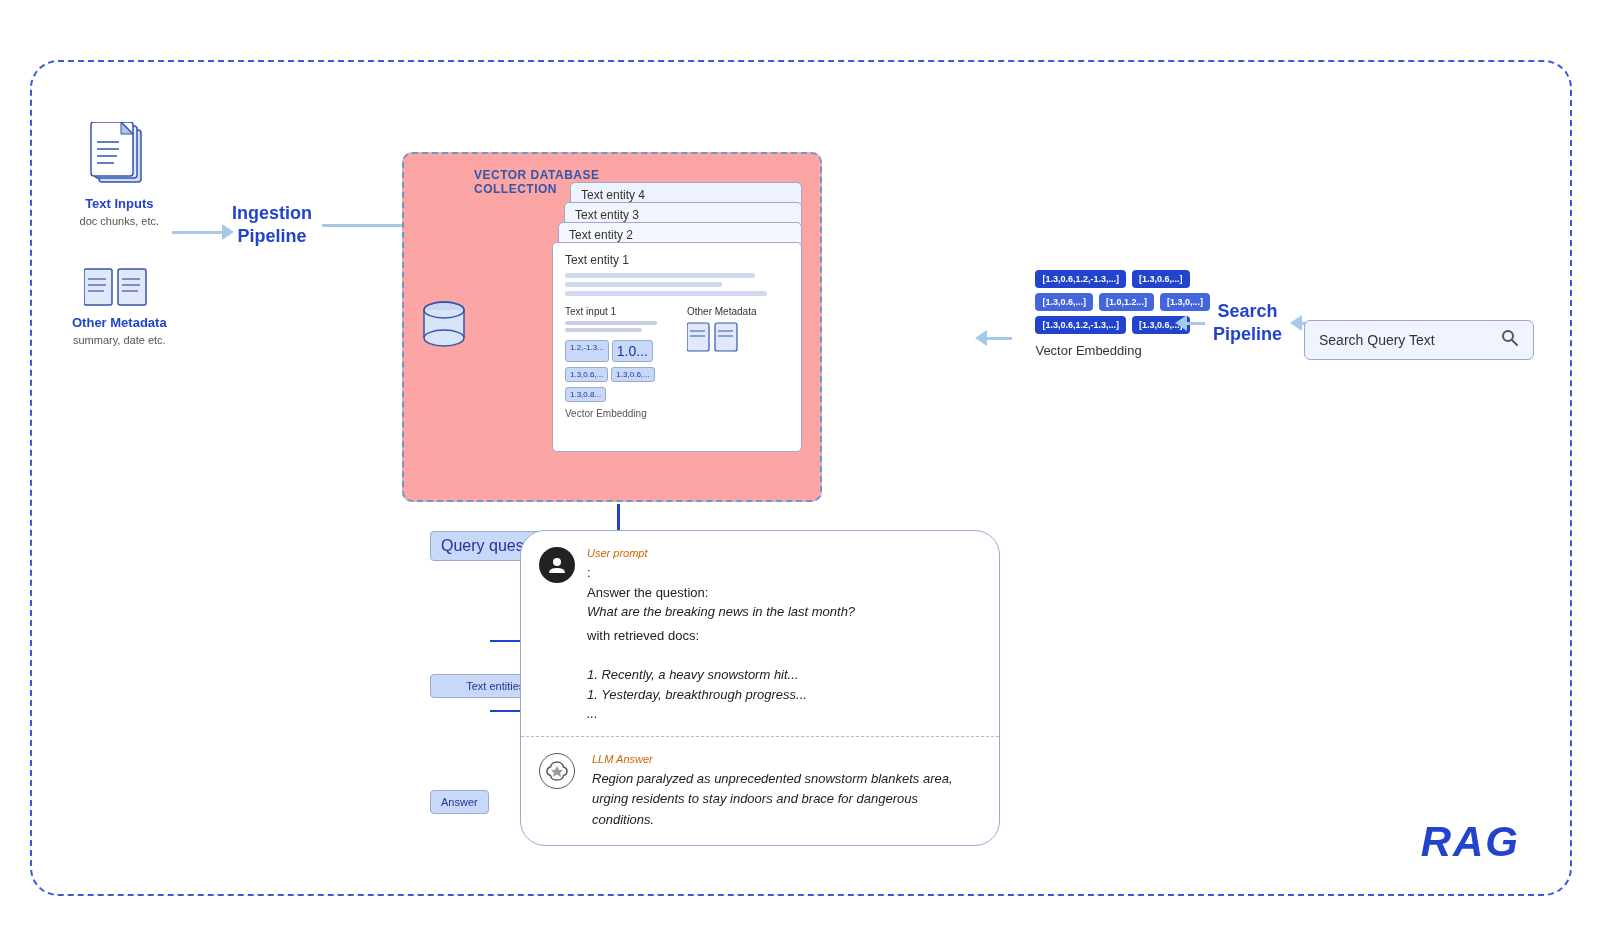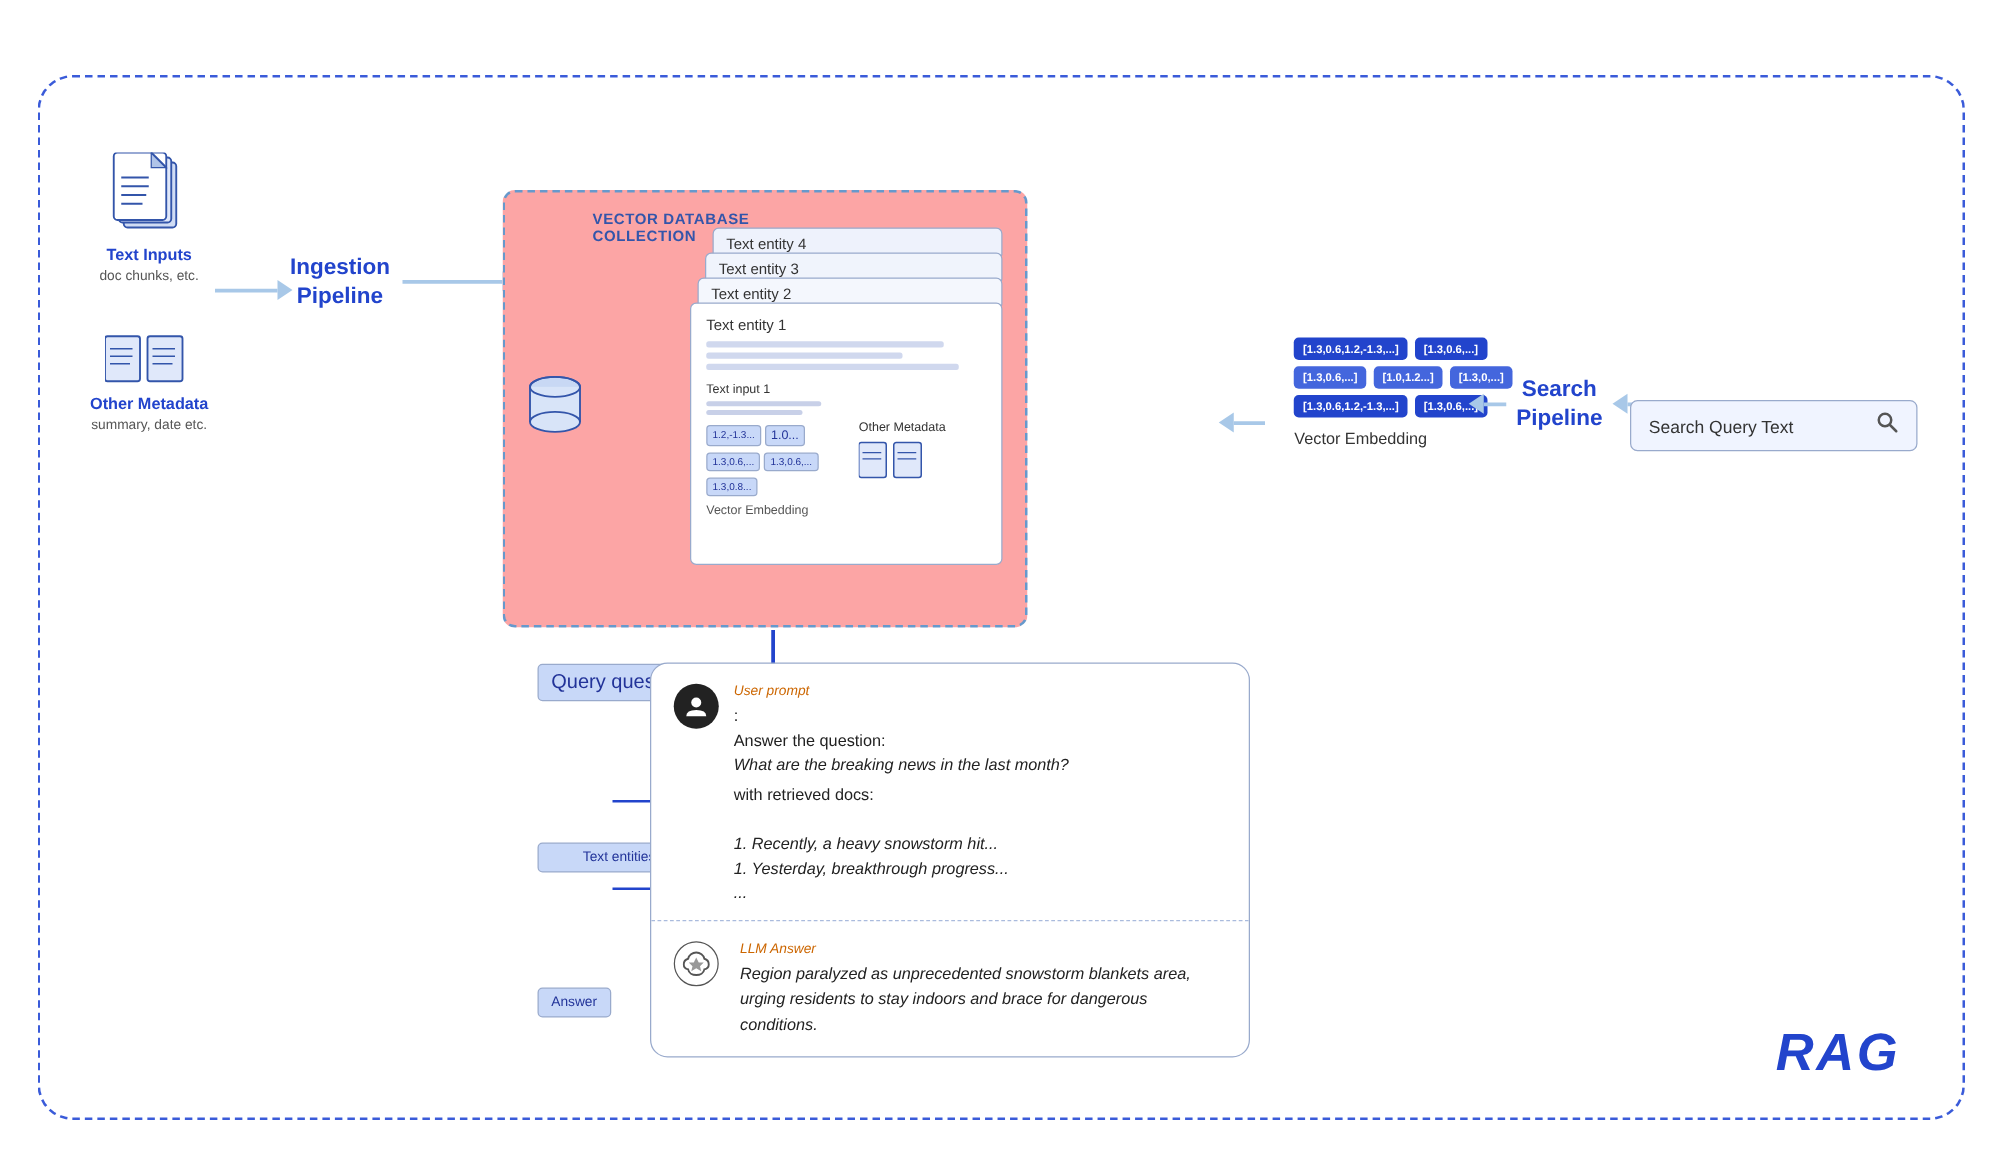--- a/index.html
+++ b/index.html
@@ -118,30 +118,30 @@
 
       <div style="position:absolute;top:40px;left:6px;width:244px;border:1.5px solid #99aacc;border-radius:5px;background:#f4f7fd;padding:5px 10px;font-size:12px;color:#333;z-index:3;">Text entity 2</div>
 
       <div style="position:absolute;top:60px;left:0px;width:250px;height:210px;border:1.5px solid #99aacc;border-radius:5px;background:#fff;padding:10px 12px;z-index:4;">
         <div style="font-size:12px;color:#333;font-weight:500;margin-bottom:6px;">Text entity 1</div>
 
         <div style="height:5px;background:#d0d8ee;border-radius:2px;width:85%;margin-bottom:4px;"></div>
         <div style="height:5px;background:#d0d8ee;border-radius:2px;width:70%;margin-bottom:4px;"></div>
         <div style="height:5px;background:#d0d8ee;border-radius:2px;width:90%;margin-bottom:10px;"></div>
 
-        <div style="display:flex;gap:20px;align-items:flex-end;">
+        <div style="display:flex;gap:20px;align-items:flex-start;">
 
           <div style="flex:1;">
             <div style="font-size:10px;color:#333;margin-bottom:4px;">Text input 1</div>
             <div style="height:4px;background:#c8d0e8;border-radius:2px;width:90%;margin-bottom:3px;"></div>
             <div style="height:4px;background:#c8d0e8;border-radius:2px;width:75%;margin-bottom:8px;"></div>
 
             <div style="display:flex;gap:3px;flex-wrap:wrap;">
               <div style="background:#c8d8f8;border:1px solid #99aacc;border-radius:3px;padding:2px 4px;font-size:8px;color:#223399;">1.2,-1.3...</div>
-              <div style="background:#c8d8f8;border:1px solid #99aacc;border-radius:3px;padding:2px 4px;font-size:10px;color:#223399;">1.0...</div>
+              <div style="background:#c8d8f8;border:1px solid #99aacc;border-radius:3px;padding:2px 4px;font-size:14px;color:#223399;">1.0...</div>
               <div style="background:#c8d8f8;border:1px solid #99aacc;border-radius:3px;padding:2px 4px;font-size:8px;color:#223399;margin-top:2px;">1.3,0.6,...</div>
               <div style="background:#c8d8f8;border:1px solid #99aacc;border-radius:3px;padding:2px 4px;font-size:8px;color:#223399;margin-top:2px;">1.3,0.6,...</div>
               <div style="background:#c8d8f8;border:1px solid #99aacc;border-radius:3px;padding:2px 4px;font-size:8px;color:#223399;margin-top:2px;">1.3,0.8...</div>
             </div>
           </div>
 
           <div style="flex:1;">
             <div style="font-size:10px;color:#333;margin-bottom:4px;">Other Metadata</div>
             <svg width="55" height="40" viewBox="0 0 55 40">
               <rect x="0" y="2" width="22" height="28" rx="2" fill="#e0e8fa" stroke="#3355aa" stroke-width="1.2"></rect>
@@ -226,21 +226,21 @@
 
   <div style="position:absolute;bottom:178px;left:458px;display:flex;align-items:center;">
     <div style="width:30px;height:2px;background:#2244cc;"></div>
     <div style="width:0;height:0;border-top:5px solid transparent;border-bottom:5px solid transparent;border-left:8px solid #2244cc;"></div>
   </div>
 
   <div style="position:absolute;bottom:80px;left:398px;">
     <div style="background:#c8d8f8;border:1px solid #99aacc;border-radius:4px;padding:5px 10px;font-size:11px;color:#223399;text-align:center;">Answer</div>
   </div>
 
-  <div style="position:absolute;bottom:48px;left:488px;width:480px;border:1.5px solid #99aacc;border-radius:14px;background:#fff;overflow:hidden;">
+  <div style="position:absolute;bottom:48px;left:488px;width:480px;border:1.5px solid #99aacc;border-radius:25px;background:#fff;overflow:hidden;">
 
     <div style="padding:16px 18px 12px;border-bottom:1.5px dashed #aabbdd;">
       <div style="display:flex;gap:12px;align-items:flex-start;">
 
         <div style="width:36px;height:36px;border-radius:50%;background:#222;flex-shrink:0;display:flex;align-items:center;justify-content:center;">
           <svg width="20" height="20" viewBox="0 0 20 20">
             <circle cx="10" cy="7" r="4" fill="#fff"></circle>
             <path d="M2 18 Q2 13 10 13 Q18 13 18 18" fill="#fff"></path>
           </svg>
         </div>

